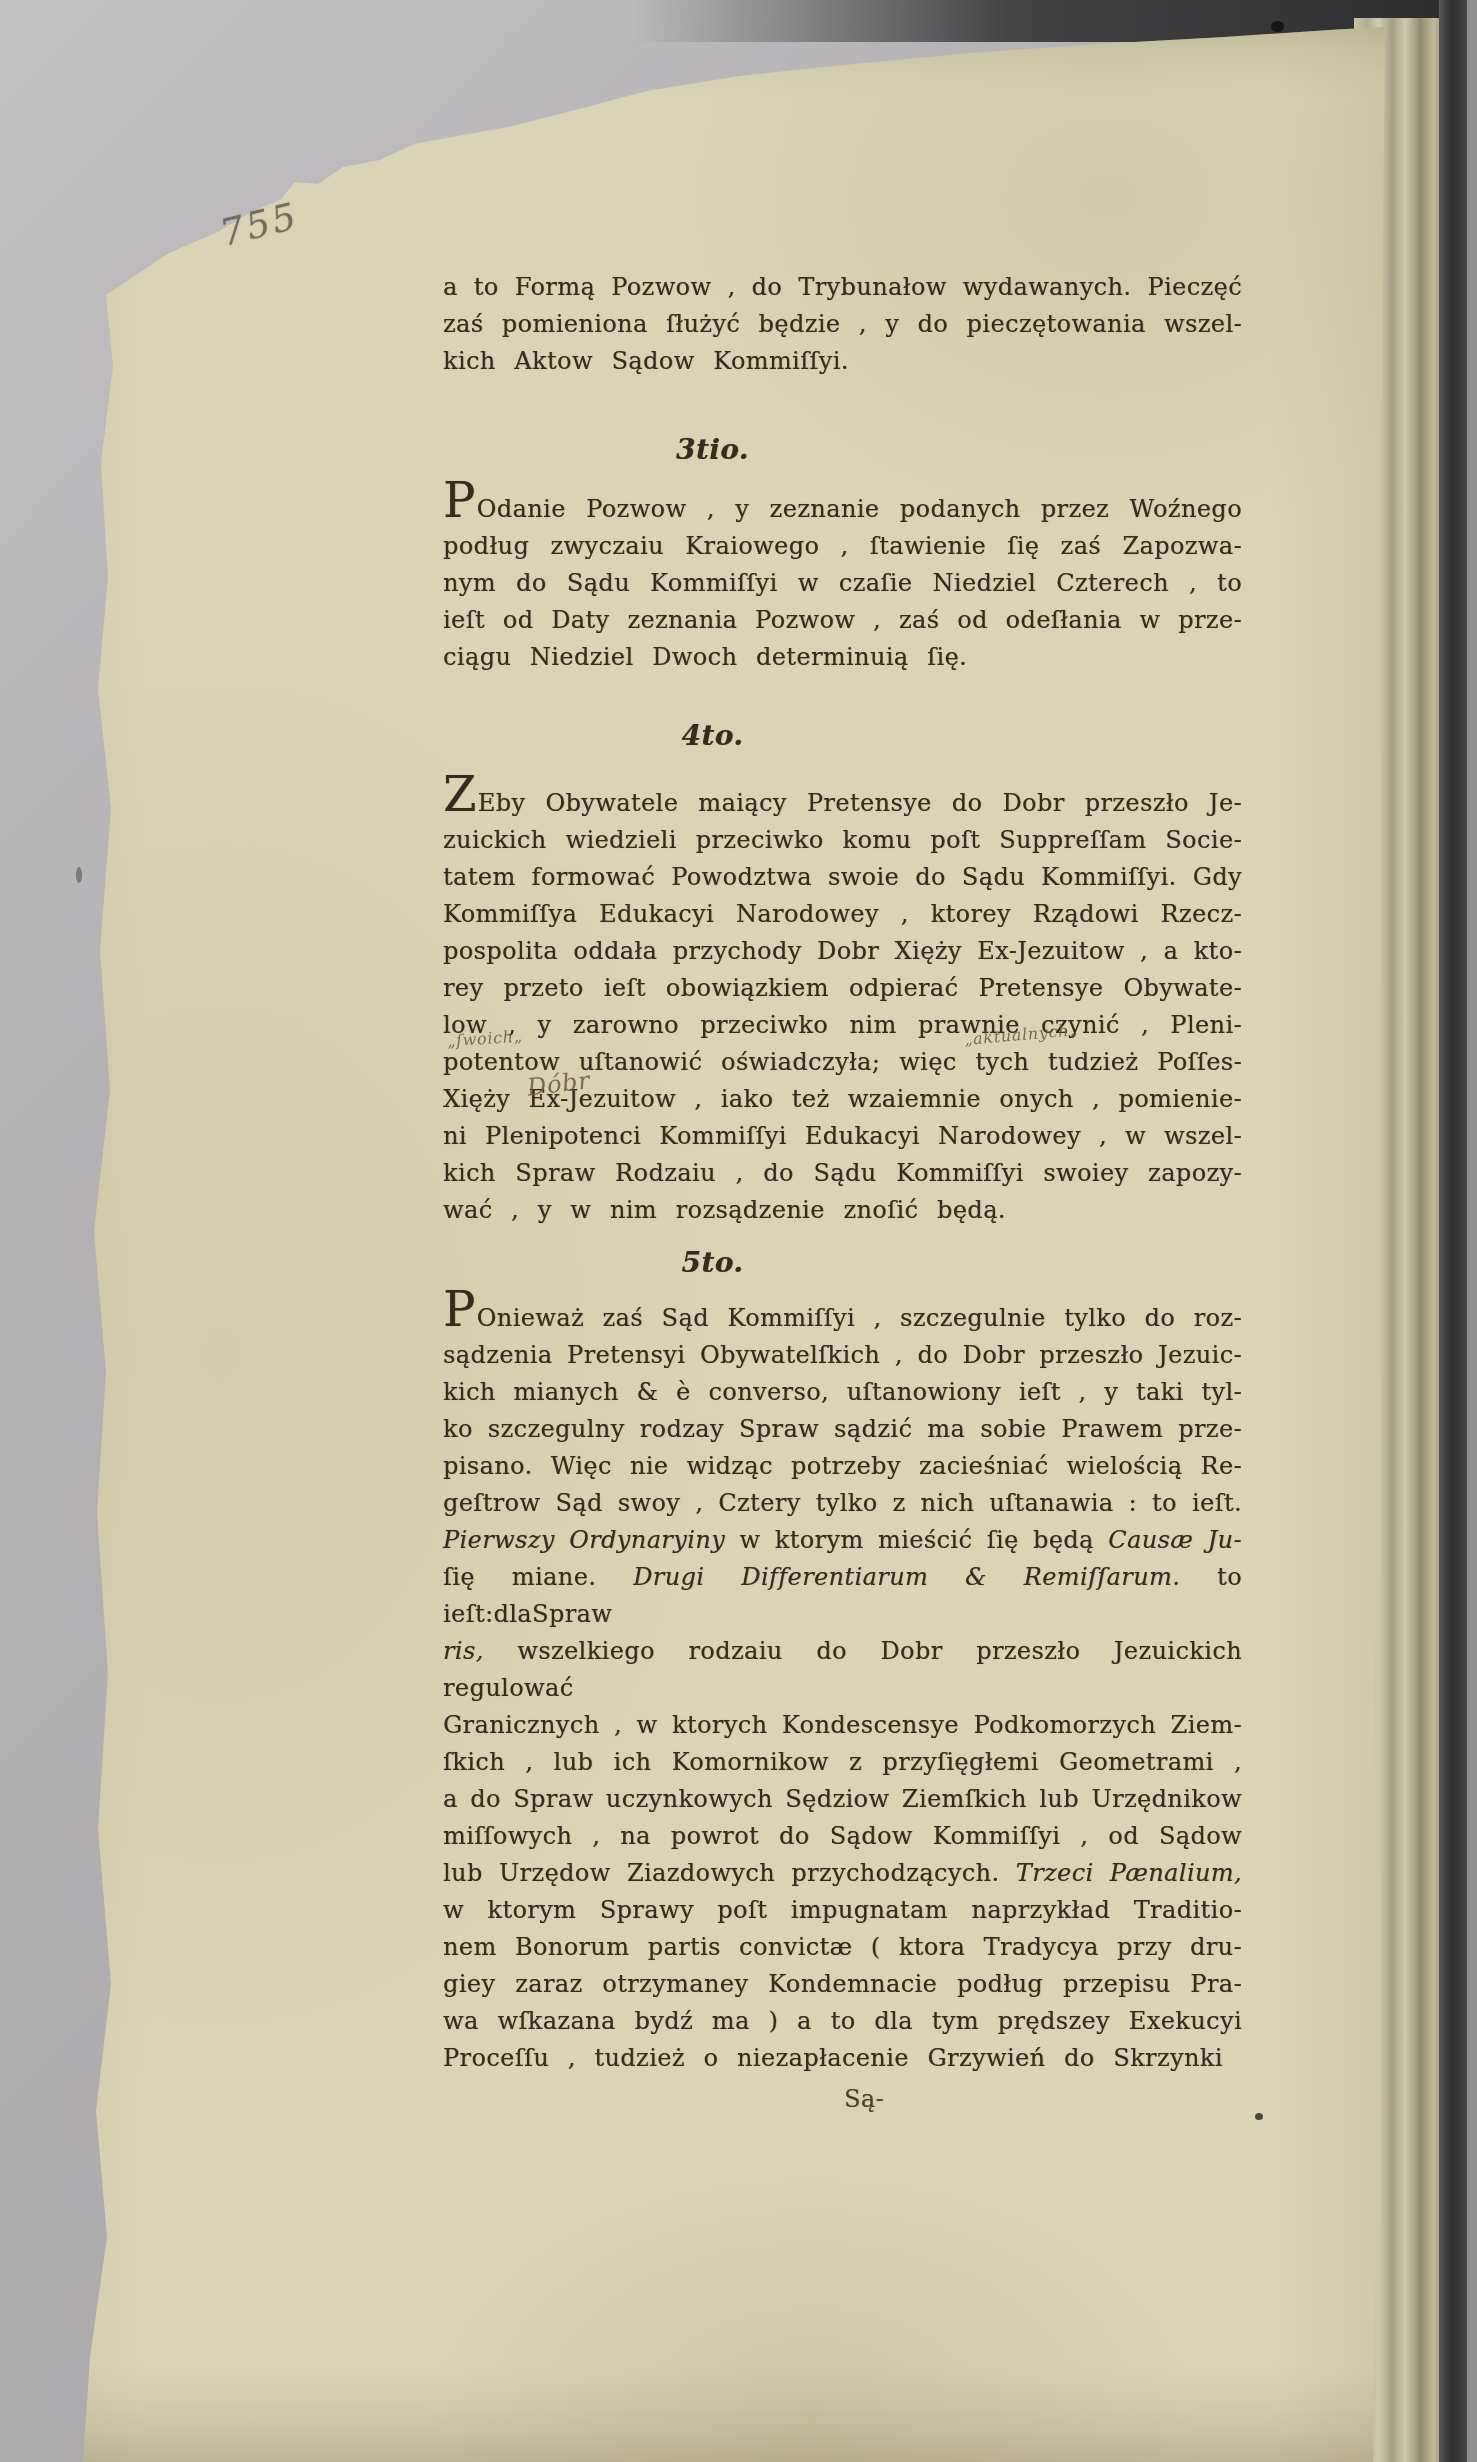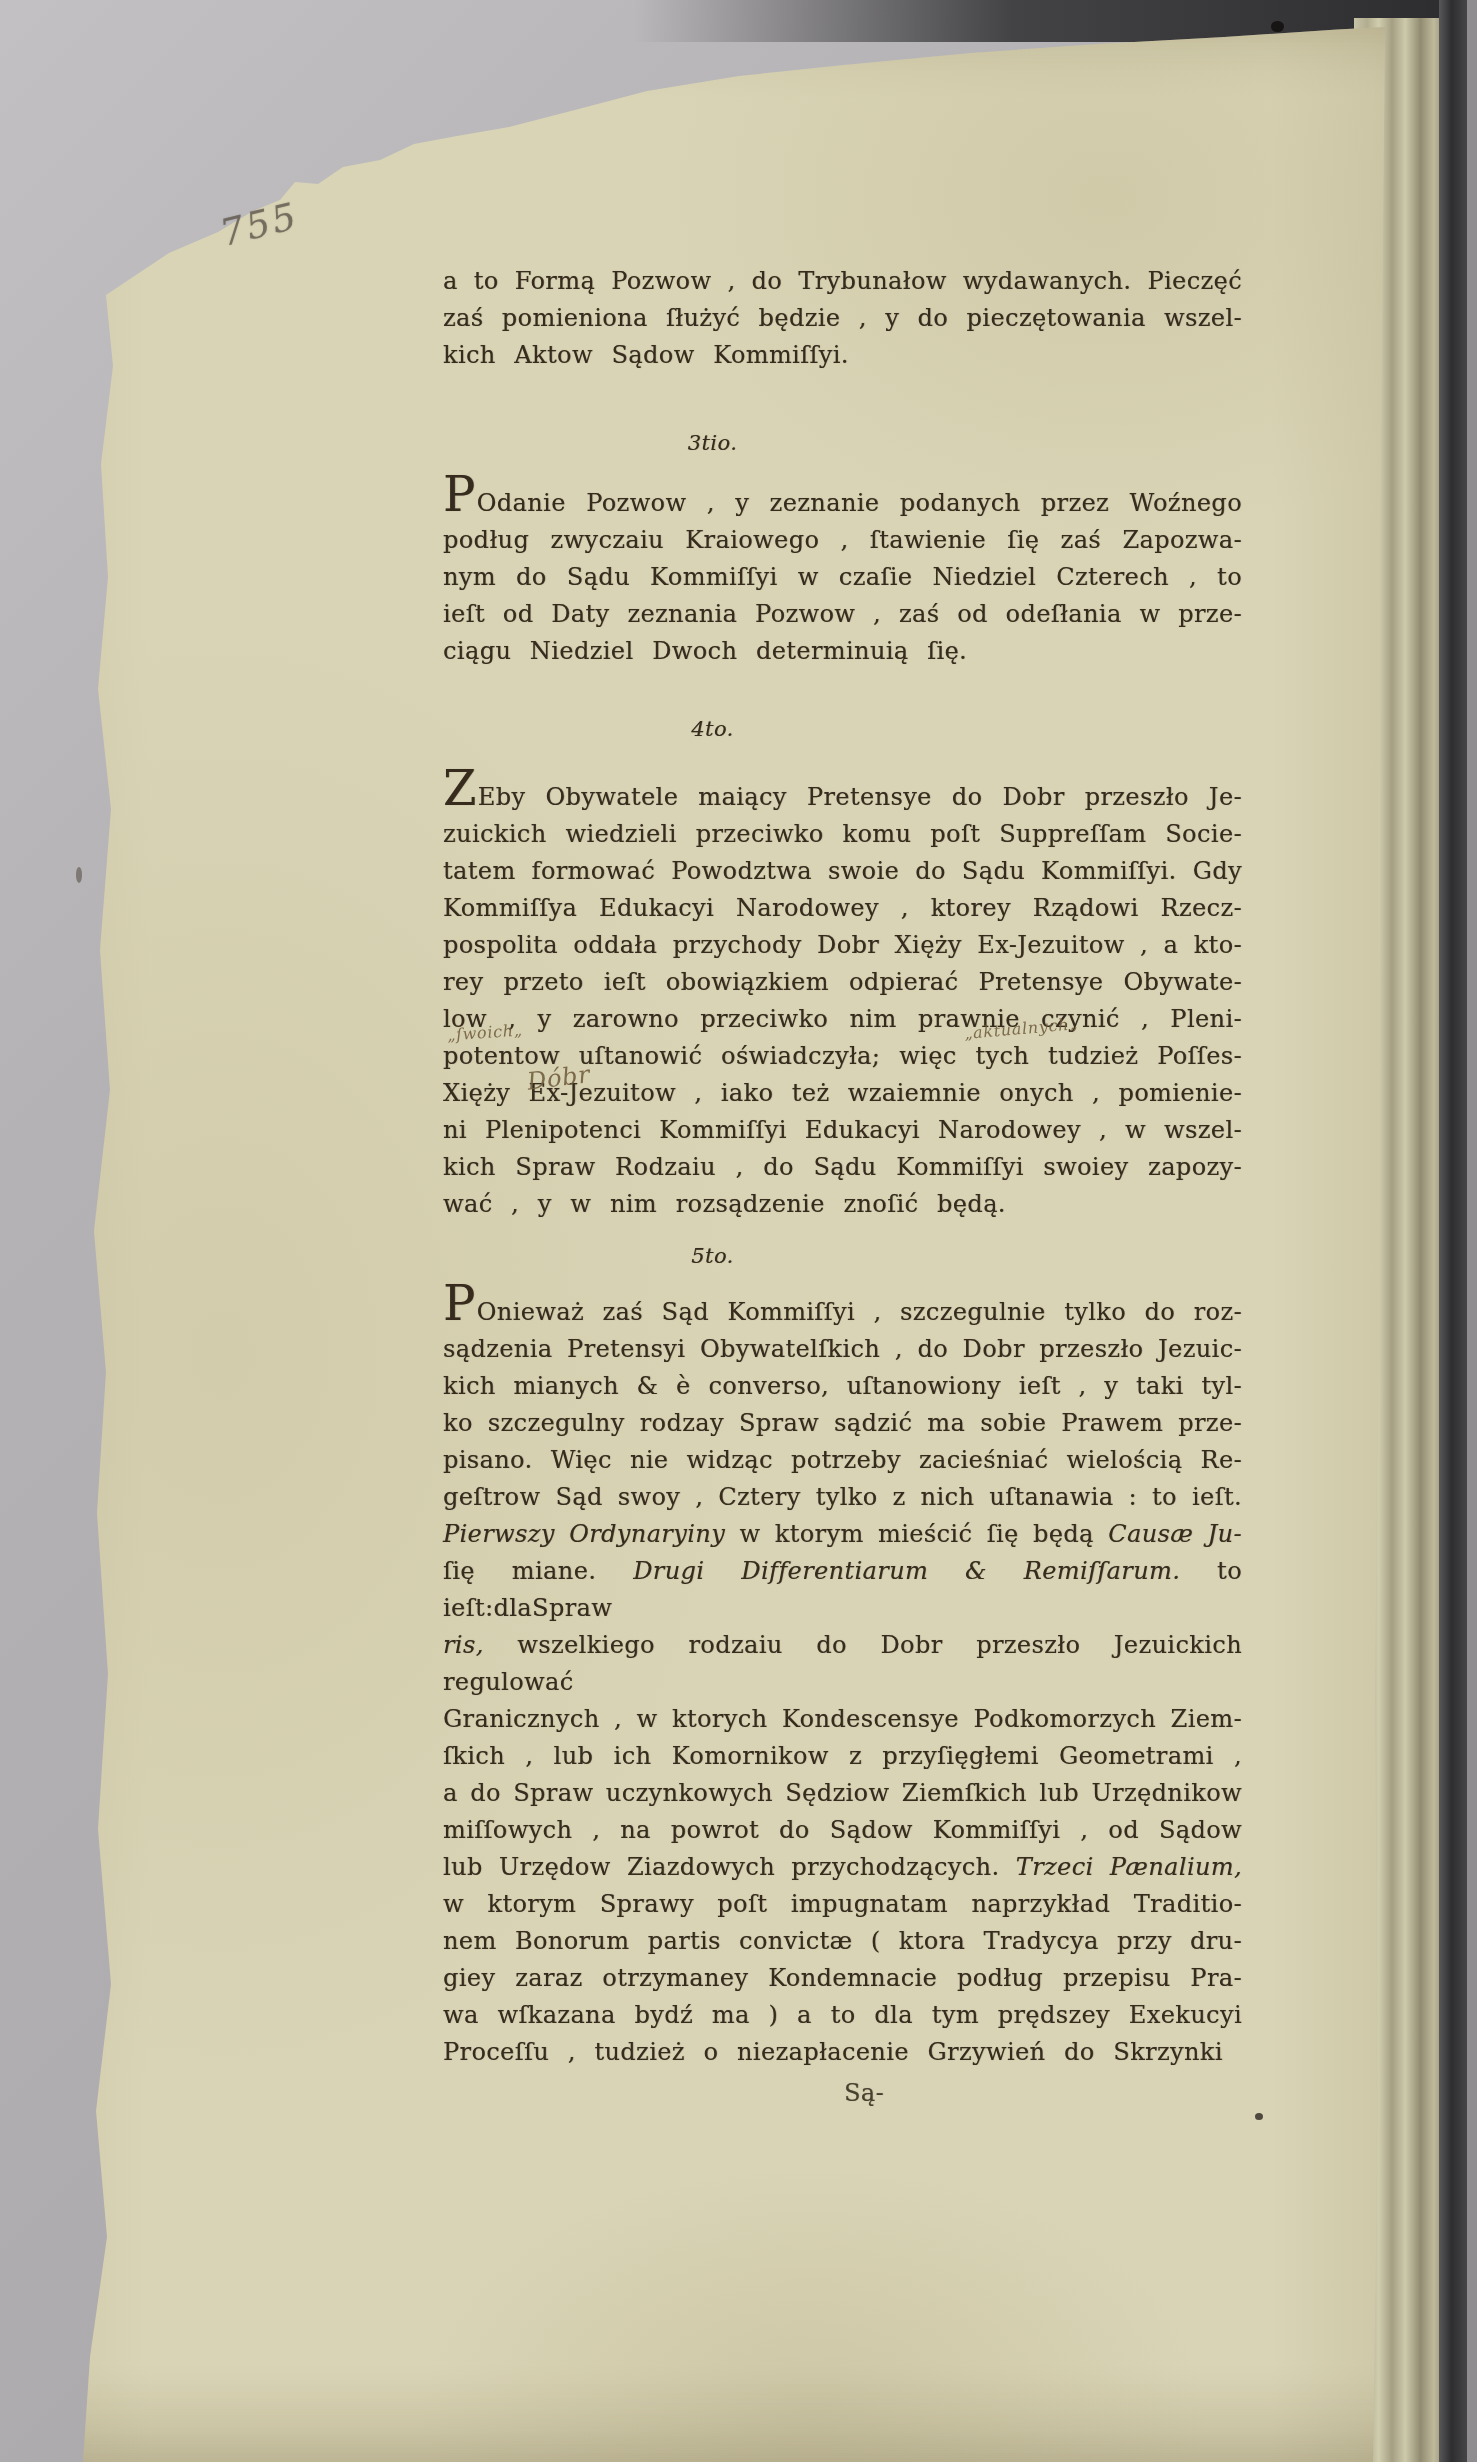--- a/index.html
+++ b/index.html
@@ -62,30 +62,30 @@
   .speck.s3{left:76px;top:867px;width:6.3px;height:15.5px;background:rgba(70,62,50,.5);z-index:5;}
   
   .corner-num{
     position:absolute;left:220px;top:203px;z-index:6;
     font-style:italic;font-size:37px;letter-spacing:2.8px;
     color:rgba(95,88,78,.72);transform:rotate(-14deg);
     text-shadow:0 0 1.4px rgba(95,88,78,.4);
   }
   
   .text-area{
-    position:absolute;left:443px;top:263px;width:799px;z-index:5;
+    position:absolute;left:443px;top:269px;width:799px;z-index:5;
     font-size:24px;color:#362b1d;letter-spacing:0.4px;word-spacing:2.8px;
     text-shadow:0.4px 0.4px 0.7px rgba(55,44,30,.5);
   }
   .para{position:relative;}
   .line{line-height:37px;text-align:justify;text-align-last:justify;}
   .line.end{text-align-last:left;word-spacing:10.6px;}
   .it{font-style:italic;}
   .cap{font-size:48px;line-height:0;letter-spacing:1.4px;}
-  .heading{line-height:37px;font-style:italic;text-align:center;transform:translateX(-130px);font-size:21px;}
+  .heading{line-height:37px;font-style:italic;text-align:center;transform:translateX(-130px);font-size:28px;font-weight:bold;}
   .blk-1{margin-top:51px}.blk-2{margin-top:22.5px}.blk-3{margin-top:41px}
   .blk-4{margin-top:31px}.blk-5{margin-top:15px}.blk-6{margin-top:19.7px}
   .catchword{margin-top:4.2px;padding-left:401px;line-height:37px;color:rgba(54,43,29,.78);}
   .hw{
     position:absolute;font-style:italic;letter-spacing:0.7px;
     color:rgba(112,92,60,.88);text-shadow:none;line-height:1;
   }
 </style>
 </head>
 <body>

